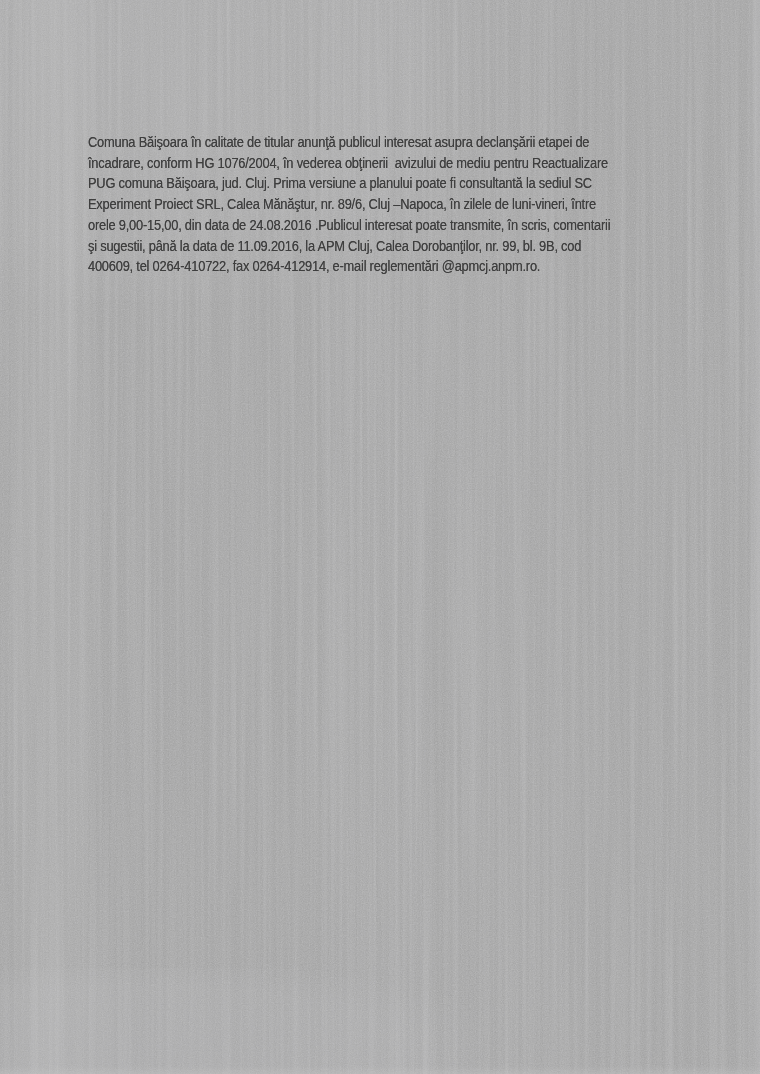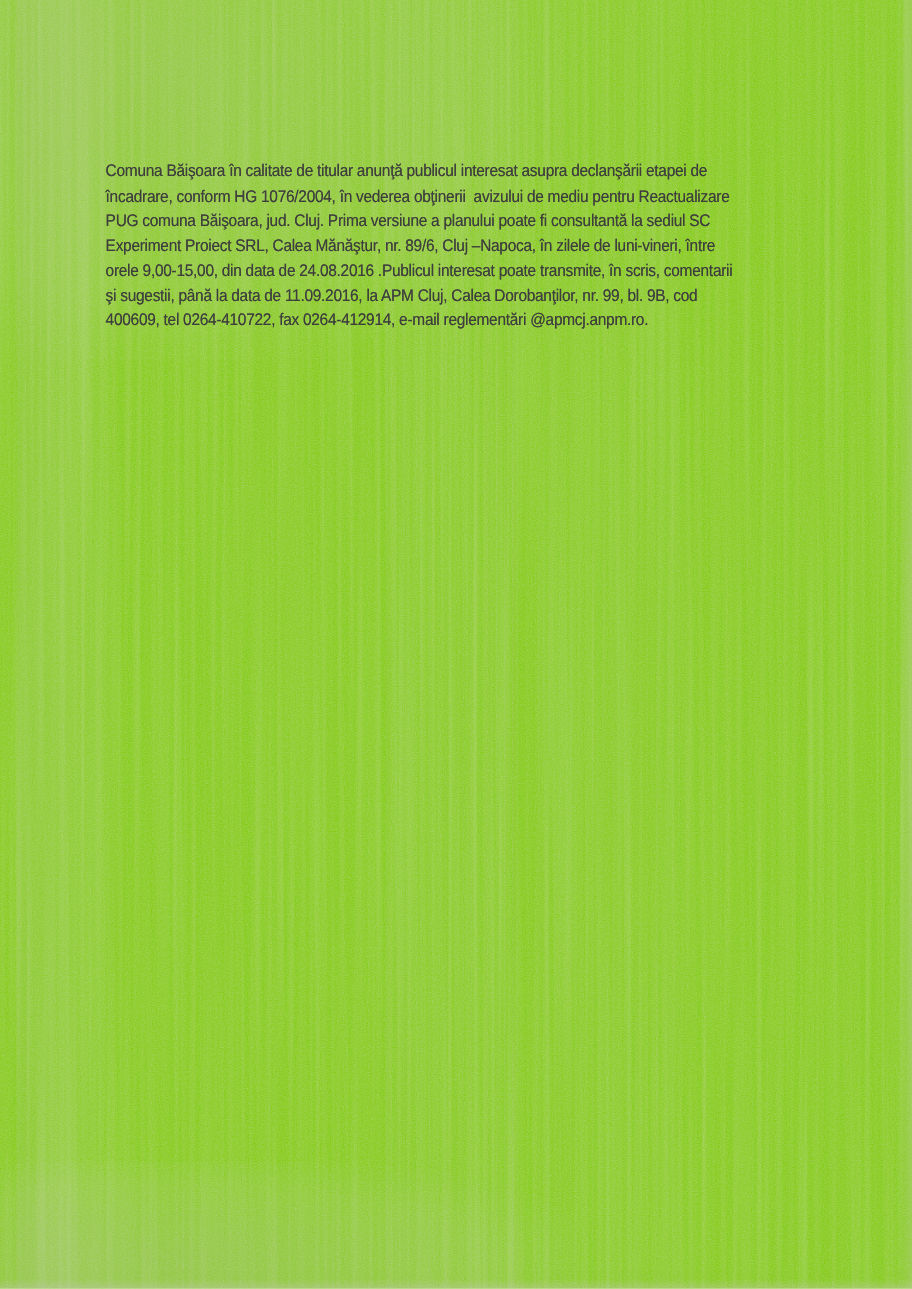--- a/index.html
+++ b/index.html
@@ -4,21 +4,21 @@
 <style>
   html, body {
     margin: 0;
     padding: 0;
     background: #ffffff;
   }
   .page {
     position: relative;
     width: 760px;
     height: 1074px;
-    background: #84cc16;
+    background: #a3a3a3;
     overflow: hidden;
     font-family: "Liberation Sans", "DejaVu Sans", sans-serif;
   }
   
   .noise-svg {
     position: absolute;
     inset: 0;
     width: 760px;
     height: 1074px;
     pointer-events: none;

